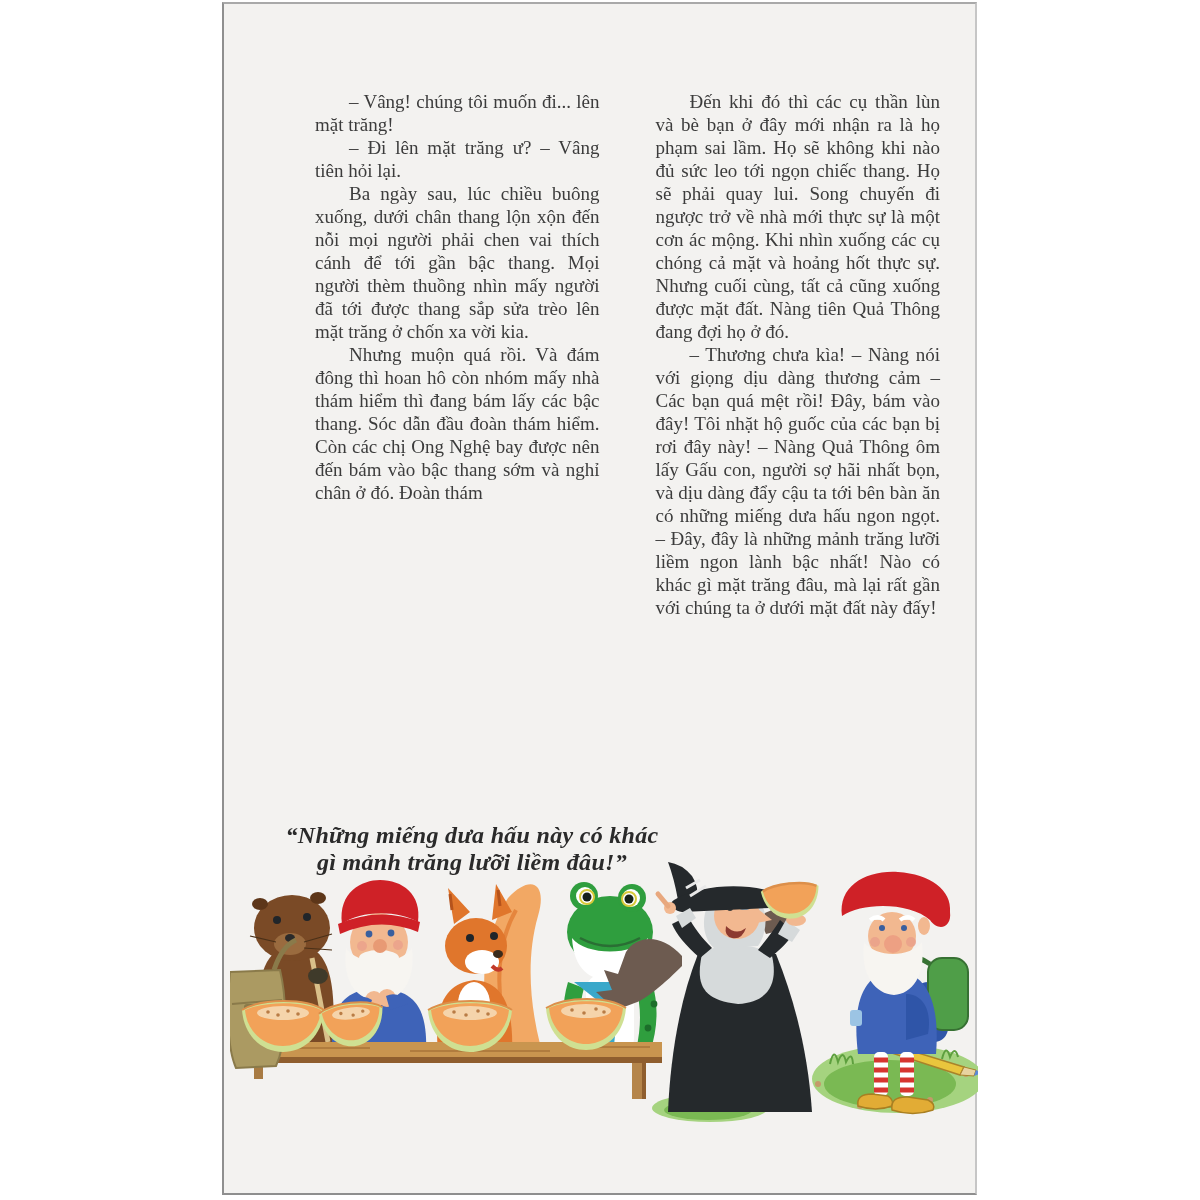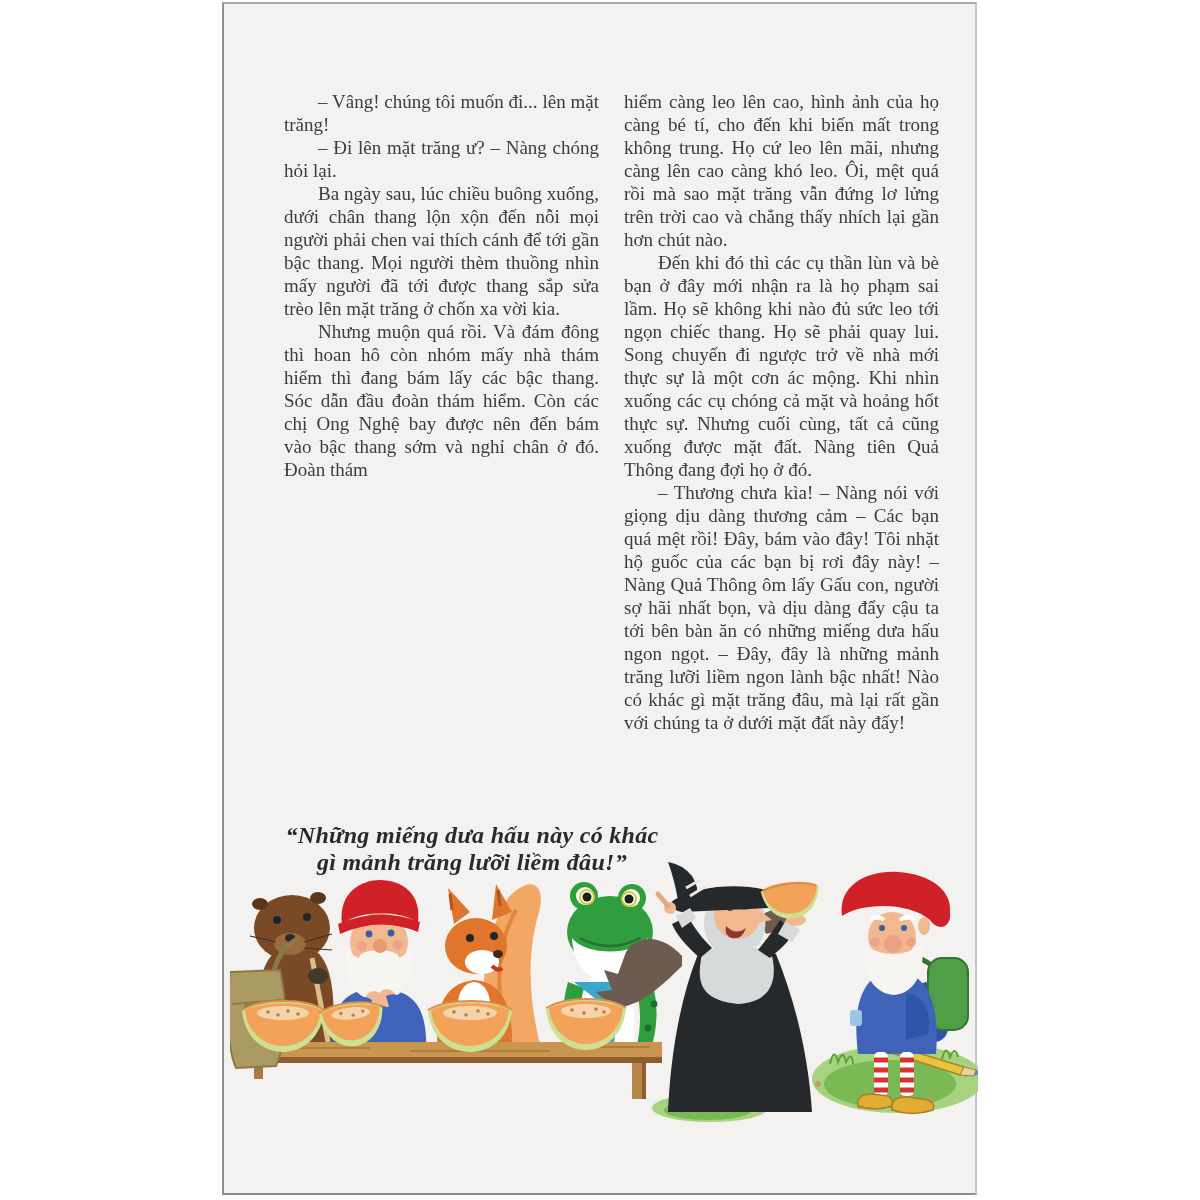--- a/index.html
+++ b/index.html
@@ -27,21 +27,21 @@
     border-top:2px solid #a9a9a9;
     border-left:2px solid #8f8f8f;
     border-right:2px solid #c6c6c6;
     border-bottom:2px solid #8e8e8e;
     box-sizing:border-box;
   }
   .text-columns{
     position:absolute;left:60px;top:86px;width:656px;
     display:flex;gap:25px;
   }
-  .col{width:315px;color:var(--ink);font-size:19px;line-height:23px;text-align:justify;}
+  .col{width:315px;color:var(--ink);font-size:19px;line-height:23px;text-align:justify;margin-left:31px;}
   .col p{margin:0;text-indent:34px;}
   .col p.no-indent{text-indent:0;}
   .caption{
     position:absolute;left:58px;top:818px;width:380px;
     text-align:center;color:var(--caption-ink);
     font-style:italic;font-weight:bold;font-size:24px;line-height:27px;
     letter-spacing:.3px;
   }
   .illustration{position:absolute;left:6px;top:850px;} .f-redhat{fill:var(--red-hat)} .f-blue{fill:var(--blue-coat)}
   .f-bluedark{fill:var(--coat-dark)} .f-flesh{fill:var(--flesh)} .f-beard{fill:var(--beard)}
@@ -56,26 +56,25 @@
   .f-clog{fill:var(--clog-yellow)} .f-white{fill:#ffffff}
 </style>
 </head>
 <body>
 
 <div class="page">
 
   <div class="text-columns">
     <div class="col">
       <p>– Vâng! chúng tôi muốn đi... lên mặt trăng!</p>
-      <p>– Đi lên mặt trăng ư? – Nàng chóng hỏi lại.</p>
+      <p>– Đi lên mặt trăng ư? – Vâng tiên hỏi lại.</p>
       <p>Ba ngày sau, lúc chiều buông xuống, dưới chân thang lộn xộn đến nỗi mọi người phải chen vai thích cánh để tới gần bậc thang. Mọi người thèm thuồng nhìn mấy người đã tới được thang sắp sửa trèo lên mặt trăng ở chốn xa vời kia.</p>
       <p>Nhưng muộn quá rồi. Và đám đông thì hoan hô còn nhóm mấy nhà thám hiểm thì đang bám lấy các bậc thang. Sóc dẫn đầu đoàn thám hiểm. Còn các chị Ong Nghệ bay được nên đến bám vào bậc thang sớm và nghỉ chân ở đó. Đoàn thám</p>
     </div>
     <div class="col">
-      <p class="no-indent">hiểm càng leo lên cao, hình ảnh của họ càng bé tí, cho đến khi biến mất trong không trung. Họ cứ leo lên mãi, nhưng càng lên cao càng khó leo. Ôi, mệt quá rồi mà sao mặt trăng vẫn đứng lơ lửng trên trời cao và chẳng thấy nhích lại gần hơn chút nào.</p>
       <p>Đến khi đó thì các cụ thần lùn và bè bạn ở đây mới nhận ra là họ phạm sai lầm. Họ sẽ không khi nào đủ sức leo tới ngọn chiếc thang. Họ sẽ phải quay lui. Song chuyến đi ngược trở về nhà mới thực sự là một cơn ác mộng. Khi nhìn xuống các cụ chóng cả mặt và hoảng hốt thực sự. Nhưng cuối cùng, tất cả cũng xuống được mặt đất. Nàng tiên Quả Thông đang đợi họ ở đó.</p>
       <p>– Thương chưa kìa! – Nàng nói với giọng dịu dàng thương cảm – Các bạn quá mệt rồi! Đây, bám vào đây! Tôi nhặt hộ guốc của các bạn bị rơi đây này! – Nàng Quả Thông ôm lấy Gấu con, người sợ hãi nhất bọn, và dịu dàng đẩy cậu ta tới bên bàn ăn có những miếng dưa hấu ngon ngọt. – Đây, đây là những mảnh trăng lưỡi liềm ngon lành bậc nhất! Nào có khác gì mặt trăng đâu, mà lại rất gần với chúng ta ở dưới mặt đất này đấy!</p>
     </div>
   </div>
 
   <div class="caption">“Những miếng dưa hấu này có khác gì mảnh trăng lưỡi liềm đâu!”</div>
 
   <svg class="illustration" width="748" height="272" viewBox="0 0 748 272" xmlns="http://www.w3.org/2000/svg">
 
     <g>

